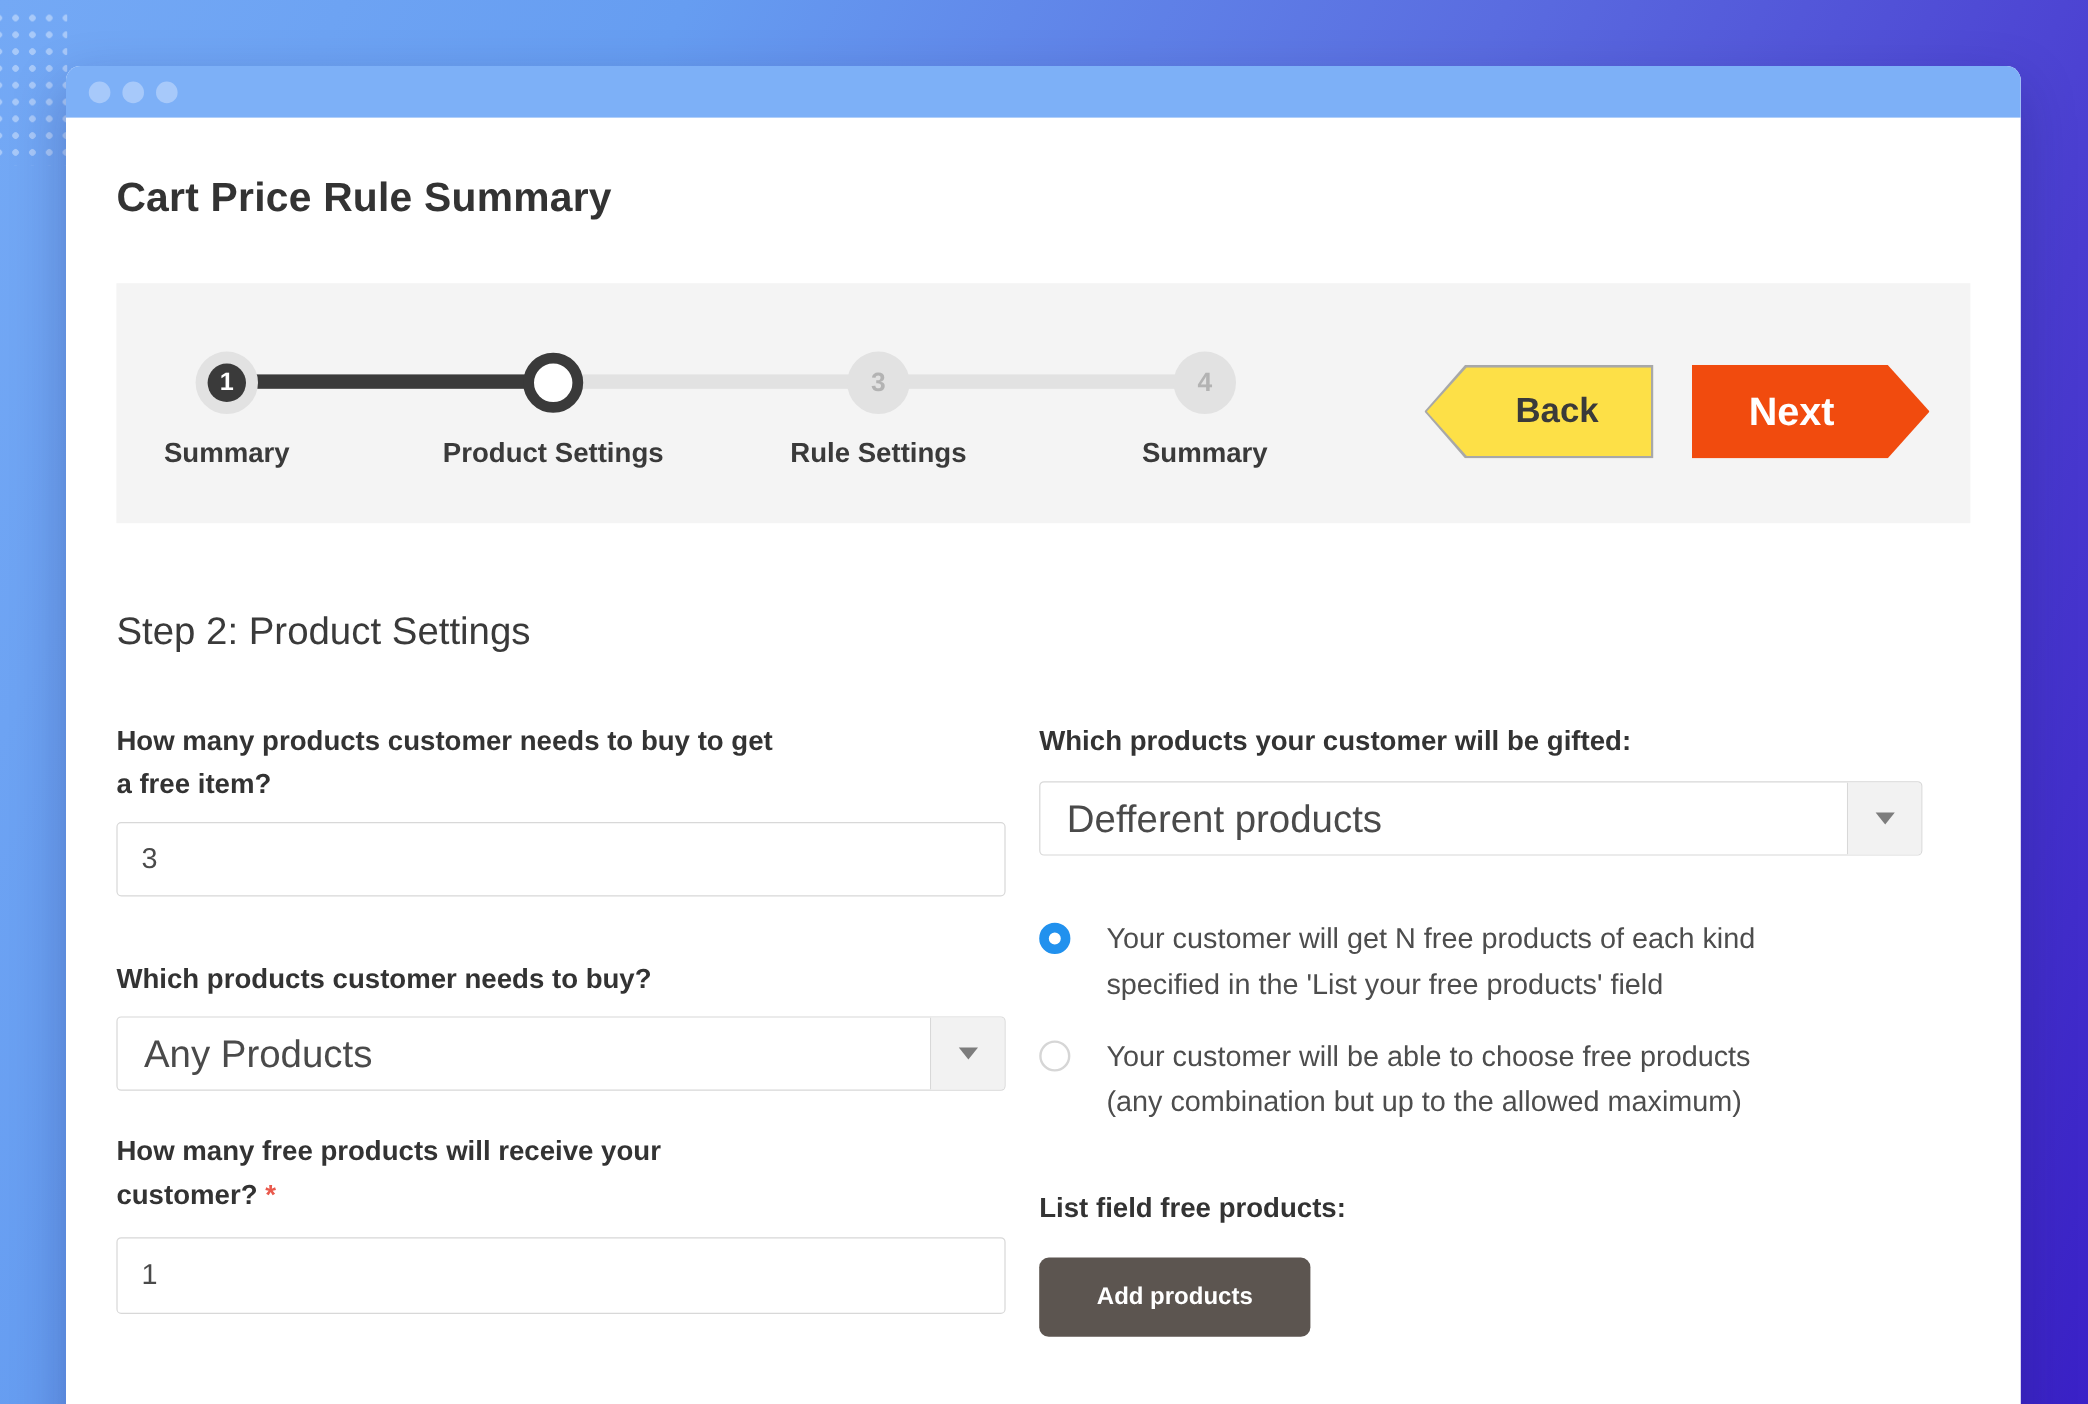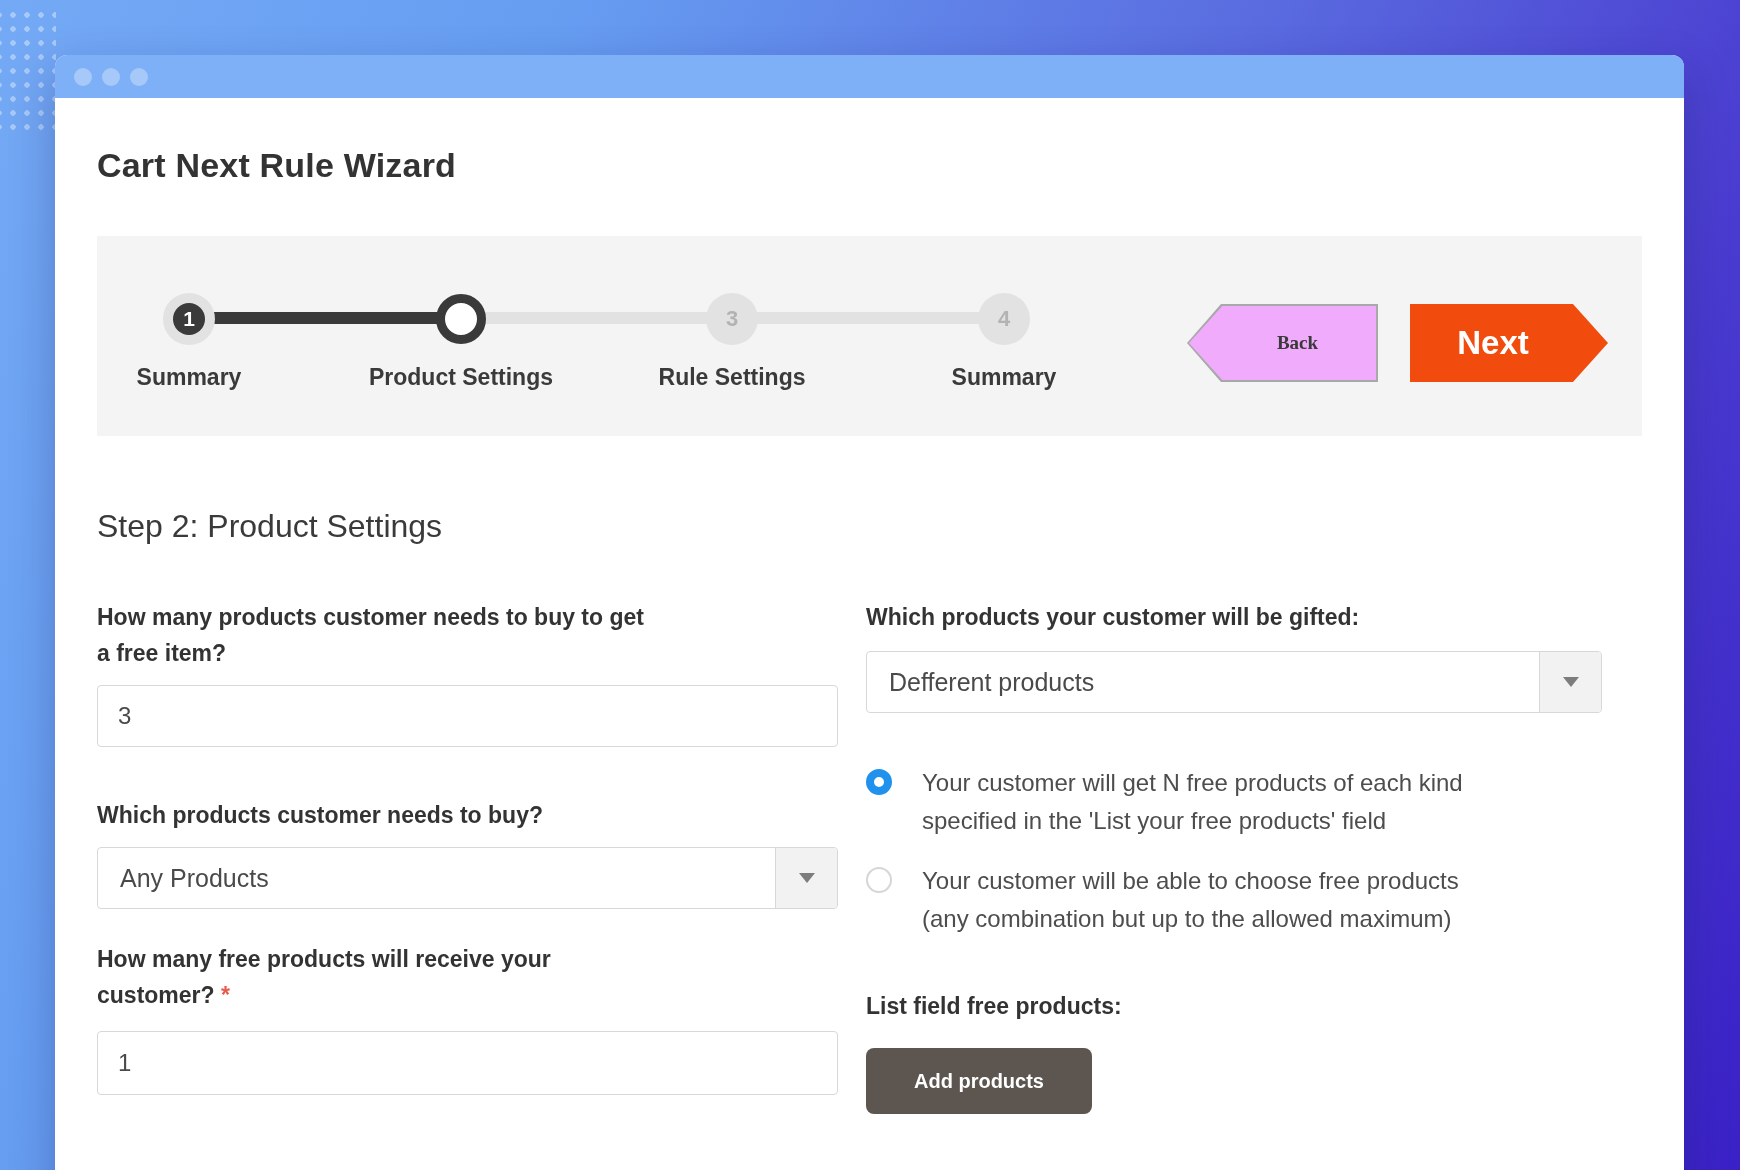--- a/index.html
+++ b/index.html
@@ -58,24 +58,24 @@
   .step.s4 { left: 787px; }  
 
   .nav-btn { position: absolute; top: 68px; height: 78px; z-index: 3; cursor: pointer; }
   .back-btn { left: 1090px; width: 191px; }
   .back-outer {
     width: 100%; height: 100%; background: #a8a8a8;
     clip-path: polygon(0 50%, 17.8% 0, 100% 0, 100% 100%, 17.8% 100%);
     position: relative;
   }
   .back-inner {
-    position: absolute; inset: 2px; background: #f0abfc;
+    position: absolute; inset: 2px; background: #fde047;
     clip-path: polygon(0 50%, 17.8% 0, 100% 0, 100% 100%, 17.8% 100%);
     display: flex; align-items: center; justify-content: center;
-    padding-left: 30px; font-weight: 700; font-size: 19px; color: #3a3a3a; font-family: Liberation Serif, serif;
+    padding-left: 30px; font-weight: 700; font-size: 29px; color: #3a3a3a;
   }
   .next-btn {
     left: 1313px; width: 198px; background: #f14b0e;
     clip-path: polygon(0 0, 82.3% 0, 100% 50%, 82.3% 100%, 0 100%);
     display: flex; align-items: center; justify-content: center;
     padding-right: 32px; font-weight: 700; font-size: 33px; color: #ffffff;
   }
 
   
   h2.step-heading { margin-top: 72px; font-size: 32px; font-weight: 400; color: #3a3a3a; }
@@ -90,21 +90,21 @@
   .text-input {
     width: 100%; height: 62px; margin-top: 14px;
     border: 1px solid #d8d8d8; border-radius: 4px; background: #ffffff;
     font-family: inherit; font-size: 24px; color: #4a4a4a; padding: 0 20px; outline: none;
   }
   .mt-gap { margin-top: 50px; }
   .select {
     height: 62px; margin-top: 14px; border: 1px solid #d8d8d8; border-radius: 4px;
     background: #ffffff; display: flex; align-items: stretch; cursor: pointer;
   }
-  .select-value { flex: 1; display: flex; align-items: center; padding-left: 22px; font-size: 25px; color: #4a4a4a; }
+  .select-value { flex: 1; display: flex; align-items: center; padding-left: 22px; font-size: 32px; color: #4a4a4a; }
   .select-arrow-box {
     width: 62px; border-left: 1px solid #d8d8d8; background: #f2f2f2;
     border-radius: 0 3px 3px 0; display: flex; align-items: center; justify-content: center;
   }
   .tri { width: 0; height: 0; border-left: 8px solid transparent; border-right: 8px solid transparent; border-top: 10px solid #7d7d7d; }
 
   .radio-row { display: flex; align-items: flex-start; margin-top: 51px; cursor: pointer; }
   .radio-row + .radio-row { margin-top: 22px; }
   .radio {
     width: 26px; height: 26px; border-radius: 50%; flex-shrink: 0;
@@ -125,21 +125,21 @@
 <div class="bg-dots"></div>
 
 <div class="window">
   <div class="titlebar">
     <span class="dot"></span>
     <span class="dot"></span>
     <span class="dot"></span>
   </div>
 
   <div class="content">
-    <h1 class="page-title">Cart Next Rule Wizard</h1>
+    <h1 class="page-title">Cart Price Rule Summary</h1>
 
     <div class="stepper-panel">
       <div class="connector dark"></div>
       <div class="connector light1"></div>
       <div class="connector light2"></div>
 
       <div class="step s1 completed">
         <div class="bubble-wrap">
             <div class="bubble-base">
               <div class="bubble-inner">1</div>

